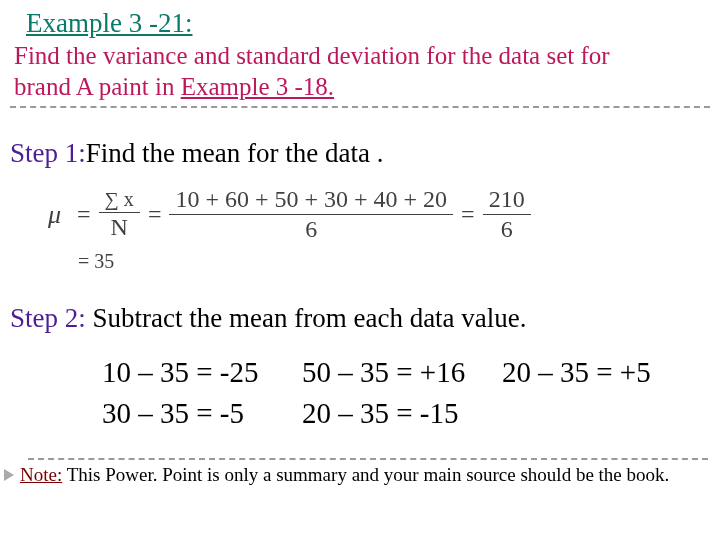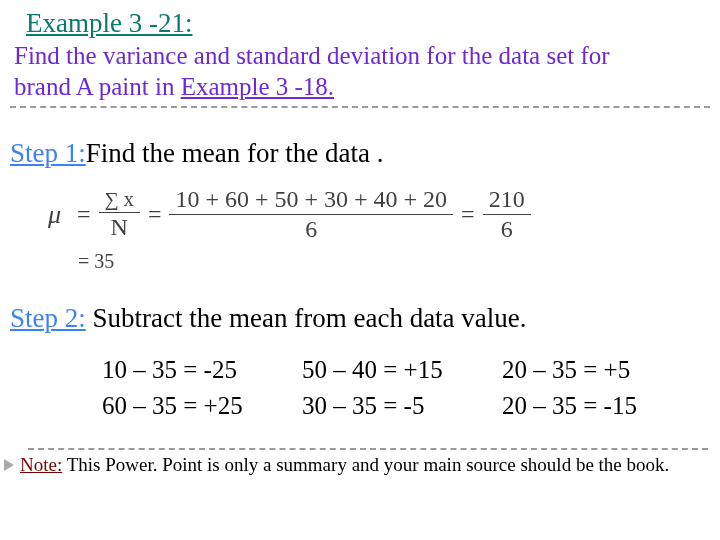--- a/index.html
+++ b/index.html
@@ -13,36 +13,36 @@
     overflow: hidden;
   }
   .title {
     font-size: 27px;
     color: #0a7a6a;
     padding: 8px 0 0 26px;
     text-decoration: underline;
   }
   .prompt {
     font-size: 25px;
-    color: #6d28d9;
+    color: #be185d;
     padding: 2px 14px 0 14px;
     line-height: 1.22;
   }
   .prompt .ul { text-decoration: underline; }
   .dash-divider {
     border: none;
     border-top: 2px dashed #9a9a9a;
     margin: 4px 10px 0 10px;
   }
   .step {
     font-size: 27px;
     padding-left: 10px;
     margin-top: 30px;
   }
-  .step .red { color: #3b82f6; text-decoration: underline; }
+  .step .red { color: #4c1d95; }
   .formula-row {
     display: flex;
     align-items: center;
     font-family: "Cambria Math","Times New Roman",serif;
     font-size: 24px;
     color: #414141;
     margin: 18px 0 0 48px;
     font-style: italic;
   }
   .mu { font-size: 26px; margin-right: 8px; }
@@ -61,21 +61,21 @@
     font-family: "Cambria Math","Times New Roman",serif;
     font-size: 20px;
     color: #414141;
     margin: 8px 0 0 78px;
   }
   .grid {
     display: grid;
     grid-template-columns: 190px 190px 190px;
     column-gap: 10px;
     row-gap: 8px;
-    font-size: 25px;
+    font-size: 29px;
     margin: 22px 0 0 102px;
   }
   .footer-divider {
     border: none;
     border-top: 2px dashed #9a9a9a;
     margin: 28px 12px 0 28px;
   }
   .footer-wrap {
     display: flex;
     align-items: center;
@@ -127,23 +127,22 @@
   </span>
 </div>
 <div class="formula-row2">= 35</div>
 
 <div class="step">
   <span class="red">Step 2:</span><span> Subtract the mean from each data value.</span>
 </div>
 
 <div class="grid">
   <span>10 – 35 = -25</span>
-  <span>50 – 40 = +15</span>
+  <span>50 – 35 = +16</span>
   <span>20 – 35 = +5</span>
-  <span>60 – 35 = +25</span>
   <span>30 – 35 = -5</span>
   <span>20 – 35 = -15</span>
 </div>
 
 <hr class="footer-divider">
 <div class="footer-wrap">
   <span class="bullet"></span>
   <div class="footer">
     <span class="red">Note:</span><span> This Power. Point is only a summary and your main source should be the book.</span>
   </div>

